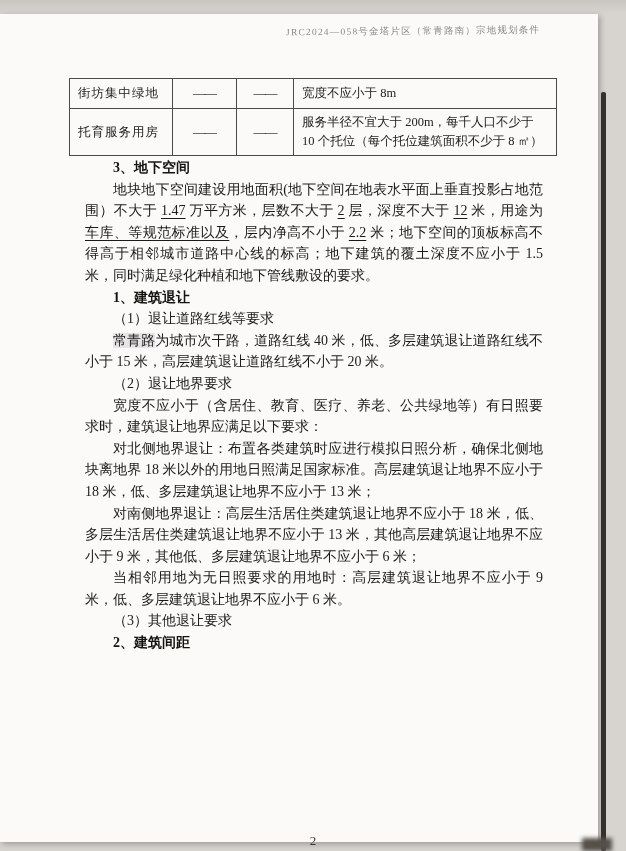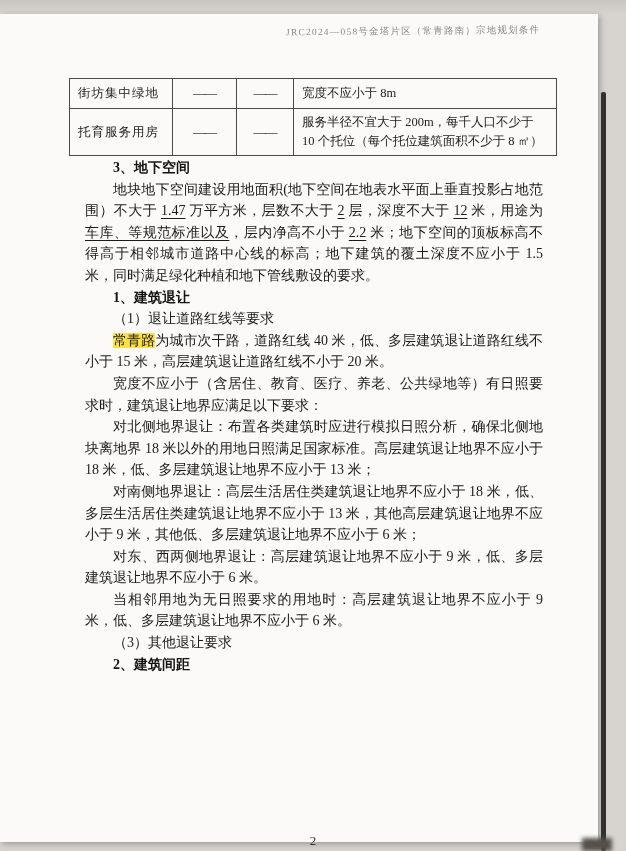--- a/index.html
+++ b/index.html
@@ -52,21 +52,21 @@
     font-size:14px;
     line-height:21.6px;
     color:#1b1a18;
   }
   .para {
     text-indent:2em;
     text-align:justify;
   }
   .para.heading { font-weight:700; color:#14130f; }
   .u  { text-decoration:underline; text-underline-offset:3px; }
-  .hl { background:#fde047; }
+  .hl { background:#e5e5e5; }
   .page-num {
     position:absolute;
     top:833px; left:0;
     width:626px;
     text-align:center;
     font-size:13px;
     color:#3a3835;
   }
   .scan-line {
     position:absolute;
@@ -120,24 +120,24 @@
     </tr>
   </tbody>
 </table>
 
 <div class="doc-body" id="doc-body">
     <div class="para heading"><span>3、地下空间</span></div>
     <div class="para"><span>地块地下空间建设用地面积(地下空间在地表水平面上垂直投影占地范围）不大于 </span><span class="u">1.47</span><span> 万平方米，层数不大于 </span><span class="u">2</span><span> 层，深度不大于 </span><span class="u">12</span><span> 米，用途为</span><span class="u">车库、等规范标准以及</span><span>，层内净高不小于 </span><span class="u">2.2</span><span> 米；地下空间的顶板标高不得高于相邻城市道路中心线的标高；地下建筑的覆土深度不应小于 1.5 米，同时满足绿化种植和地下管线敷设的要求。</span></div>
     <div class="para heading"><span>1、建筑退让</span></div>
     <div class="para"><span>（1）退让道路红线等要求</span></div>
     <div class="para"><span class="hl">常青路</span><span>为城市次干路，道路红线 40 米，低、多层建筑退让道路红线不小于 15 米，高层建筑退让道路红线不小于 20 米。</span></div>
+    <div class="para"><span>（2）退让地界要求</span></div>
     <div class="para"><span>宽度不应小于（含居住、教育、医疗、养老、公共绿地等）有日照要求时，建筑退让地界应满足以下要求：</span></div>
     <div class="para"><span>对北侧地界退让：布置各类建筑时应进行模拟日照分析，确保北侧地块离地界 18 米以外的用地日照满足国家标准。高层建筑退让地界不应小于 18 米，低、多层建筑退让地界不应小于 13 米；</span></div>
     <div class="para"><span>对南侧地界退让：高层生活居住类建筑退让地界不应小于 18 米，低、多层生活居住类建筑退让地界不应小于 13 米，其他高层建筑退让地界不应小于 9 米，其他低、多层建筑退让地界不应小于 6 米；</span></div>
-    <div class="para"><span>对东、西两侧地界退让：高层建筑退让地界不应小于 9 米，低、多层建筑退让地界不应小于 6 米。</span></div>
     <div class="para"><span>当相邻用地为无日照要求的用地时：高层建筑退让地界不应小于 9 米，低、多层建筑退让地界不应小于 6 米。</span></div>
     <div class="para"><span>（3）其他退让要求</span></div>
     <div class="para heading"><span>2、建筑间距</span></div>
   </div>
 
 <div class="page-num">2</div>
 
 <div class="scan-line"></div>
 <div class="scan-smudge"></div>
 

